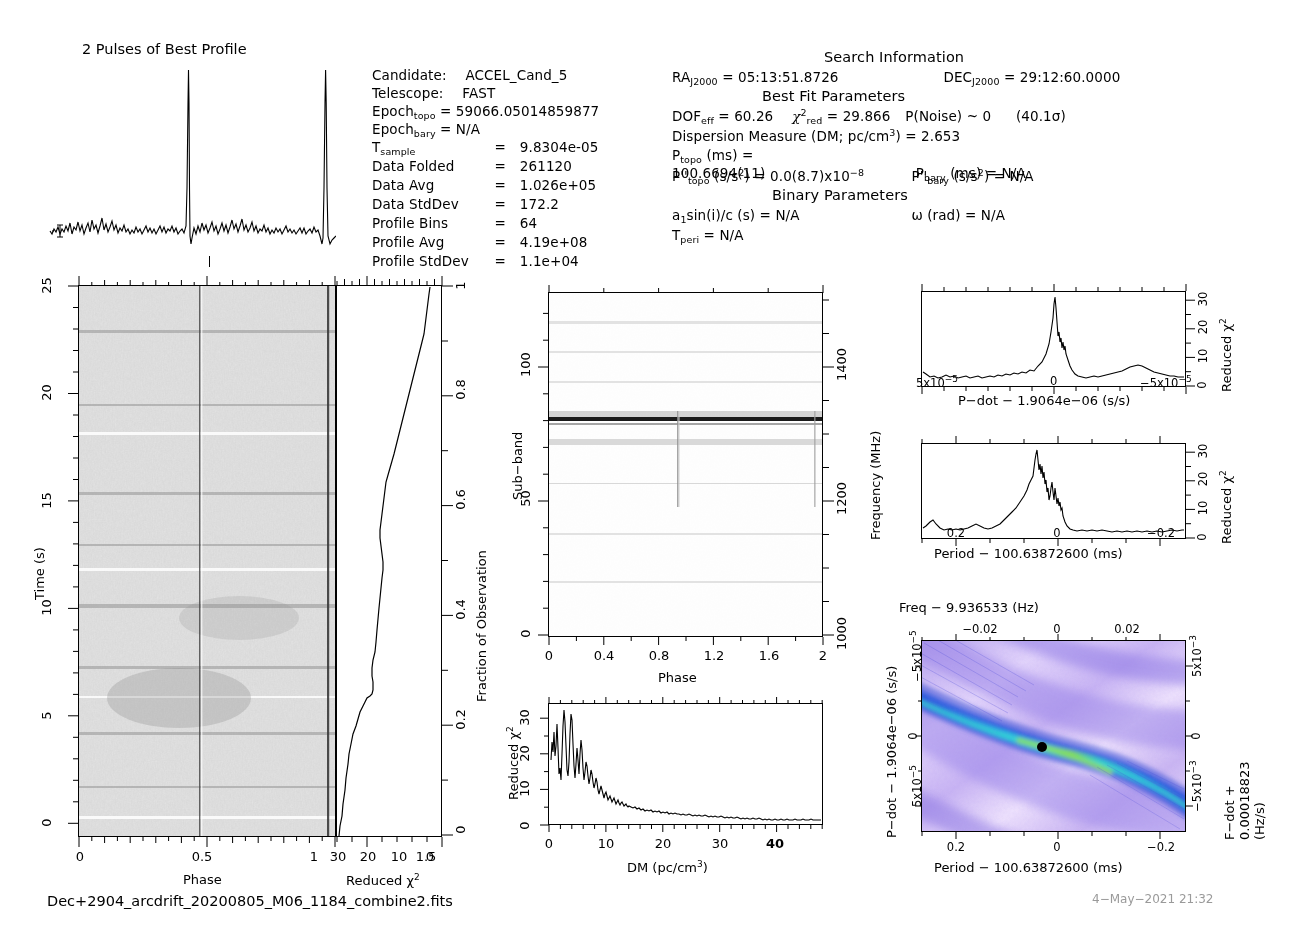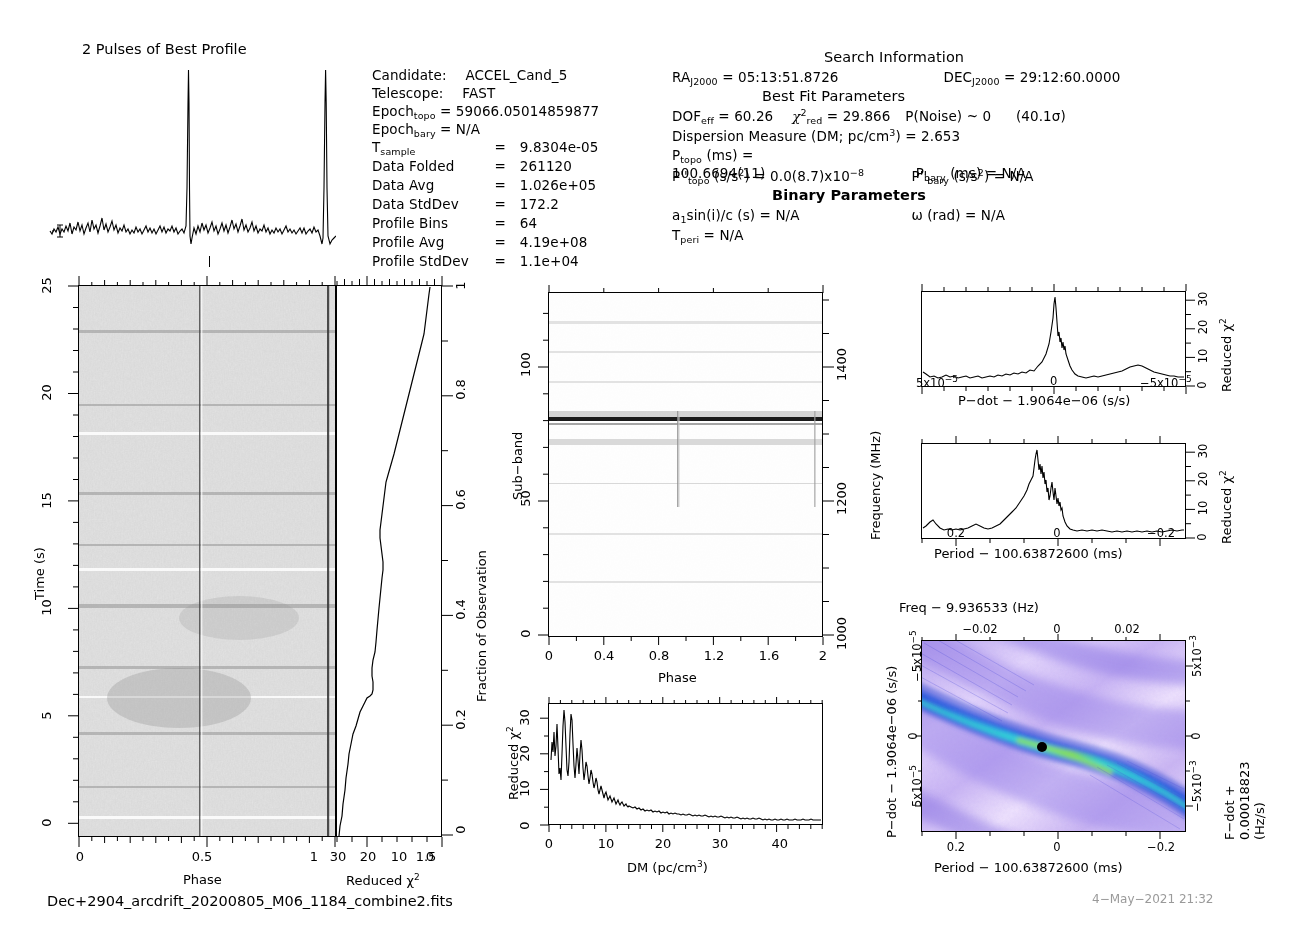--- a/index.html
+++ b/index.html
@@ -122,21 +122,21 @@
     <span> </span><span>N/A</span>
   </div>
   <div style="height:20px;">
     <span style="display:inline-block;width:235px;"><span>P''</span><span class="sub">topo</span>
       <span> </span><span>(s/s</span><span class="sup">2</span><span>) =</span>
       <span> </span><span>0.0(8.7)x10</span><span class="sup">−8</span></span>
     <span>P''</span><span class="sub">bary</span>
     <span> </span><span>(s/s</span><span class="sup">2</span><span>) =</span>
     <span> </span><span>N/A</span>
   </div>
-  <div style="height:20px;padding-left:100px;font-weight:bold;">
+  <div style="height:20px;padding-left:100px;">
     <span class="ttl">Binary Parameters</span>
   </div>
   <div style="height:20px;">
     <span style="display:inline-block;width:235px;"><span>a</span><span class="sub">1</span><span>sin(i)/c (s) =</span>
       <span> </span><span>N/A</span></span>
     <span>ω (rad) =</span>
     <span> </span><span>N/A</span>
   </div>
   <div style="height:20px;">
     <span>T</span><span class="sub">peri</span>
@@ -546,21 +546,21 @@
     <line x1="240" y1="0" x2="240" y2="4"></line>
       <line x1="251.4" y1="0" x2="251.4" y2="4"></line>
     <line x1="262.8" y1="0" x2="262.8" y2="4"></line>
       <line x1="274.2" y1="0" x2="274.2" y2="4"></line>
   </g>
 </svg>
 <div class="abs ax" style="left:543px;top:836px;width:12px;text-align:center;">0</div>
 <div class="abs ax" style="left:595px;top:836px;width:22px;text-align:center;">10</div>
 <div class="abs ax" style="left:652px;top:836px;width:22px;text-align:center;">20</div>
 <div class="abs ax" style="left:709px;top:836px;width:22px;text-align:center;">30</div>
-<div class="abs ax" style="left:766px;top:836px;width:22px;text-align:right;">40</div>
+<div class="abs ax" style="left:766px;top:836px;width:22px;text-align:left;font-weight:bold;">40</div>
 <div class="abs ax" style="left:627px;top:859px;">
   <span>DM (pc/cm</span><span class="sup3">3</span><span>)</span>
 </div>
 
 <div class="abs frame" style="left:921px;top:291px;width:265px;height:96px;"></div>
 <svg class="abs" style="left:922px;top:292px;" width="263" height="94" viewBox="0 0 263 94">
   <polyline fill="none" stroke="#000" stroke-width="1.1" points="1,80 4,82 8,85 12,84 16,86 20,85 24,83 28,85 32,84 36,86 40,85 44,84 48,86 52,85 56,84 60,86 64,85 68,84 72,85 76,83 80,84 84,82 88,83 92,81 96,82 100,80 104,81 108,78 112,79 116,74 120,70 124,62 127,52 129,40 131,26 132,12 133,5 134,16 135,30 136,44 137,40 138,50 139,46 140,56 141,50 142,58 143,54 144,62 146,68 148,74 150,78 153,82 156,84 160,85 164,86 168,85 172,84 176,85 180,84 184,83 188,82 192,81 196,80 200,79 204,77 208,75 212,74 216,73 220,74 224,76 228,78 232,80 236,81 240,82 244,83 248,84 252,84 256,85 260,85 262,85"></polyline>
 </svg>
 <svg class="abs" style="left:921px;top:282px;" width="266" height="9">
   <g stroke="#000" stroke-width="1">

